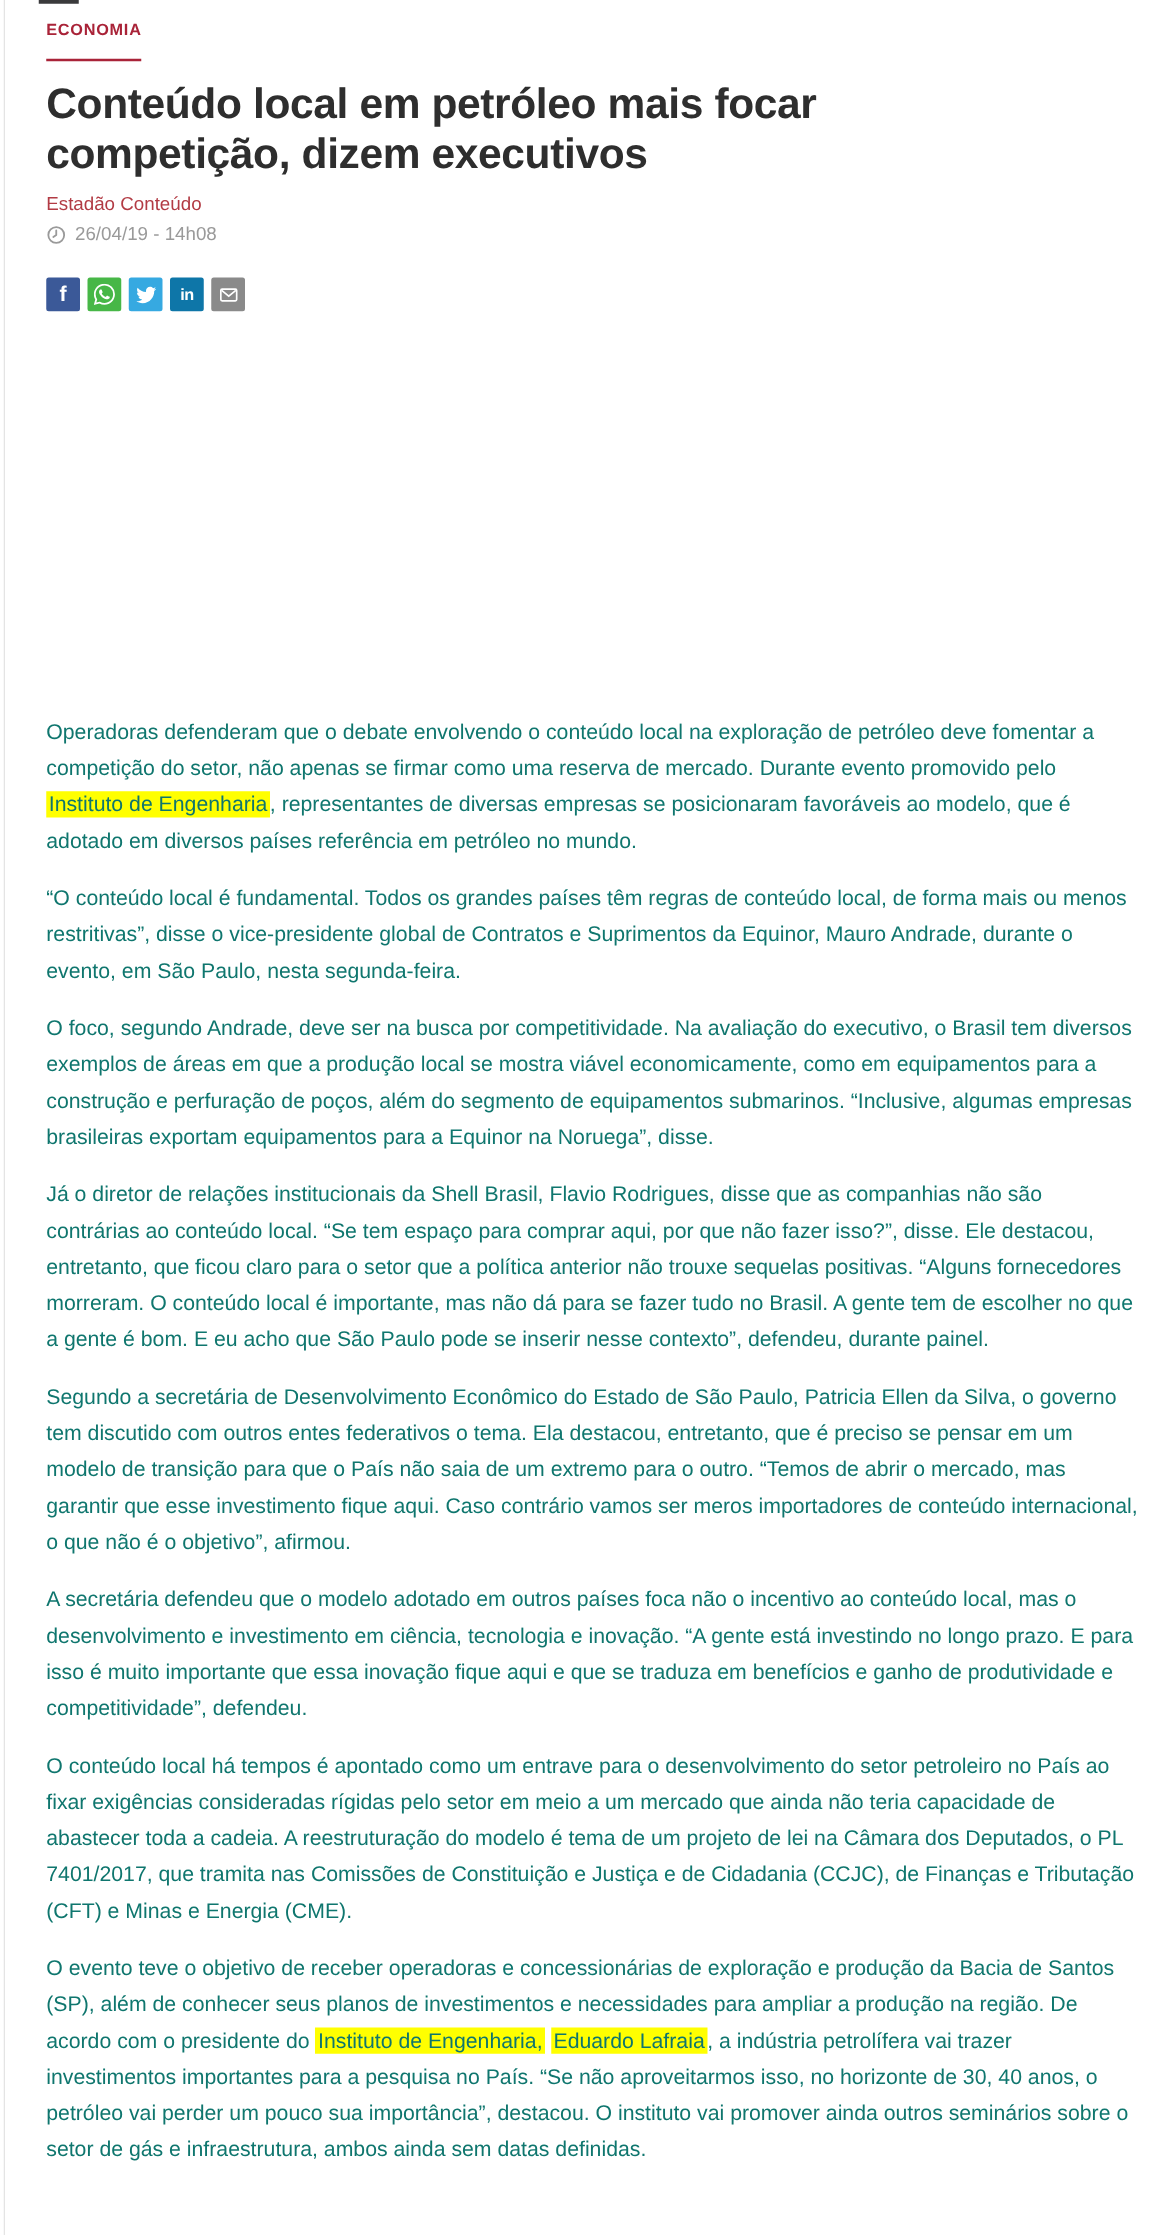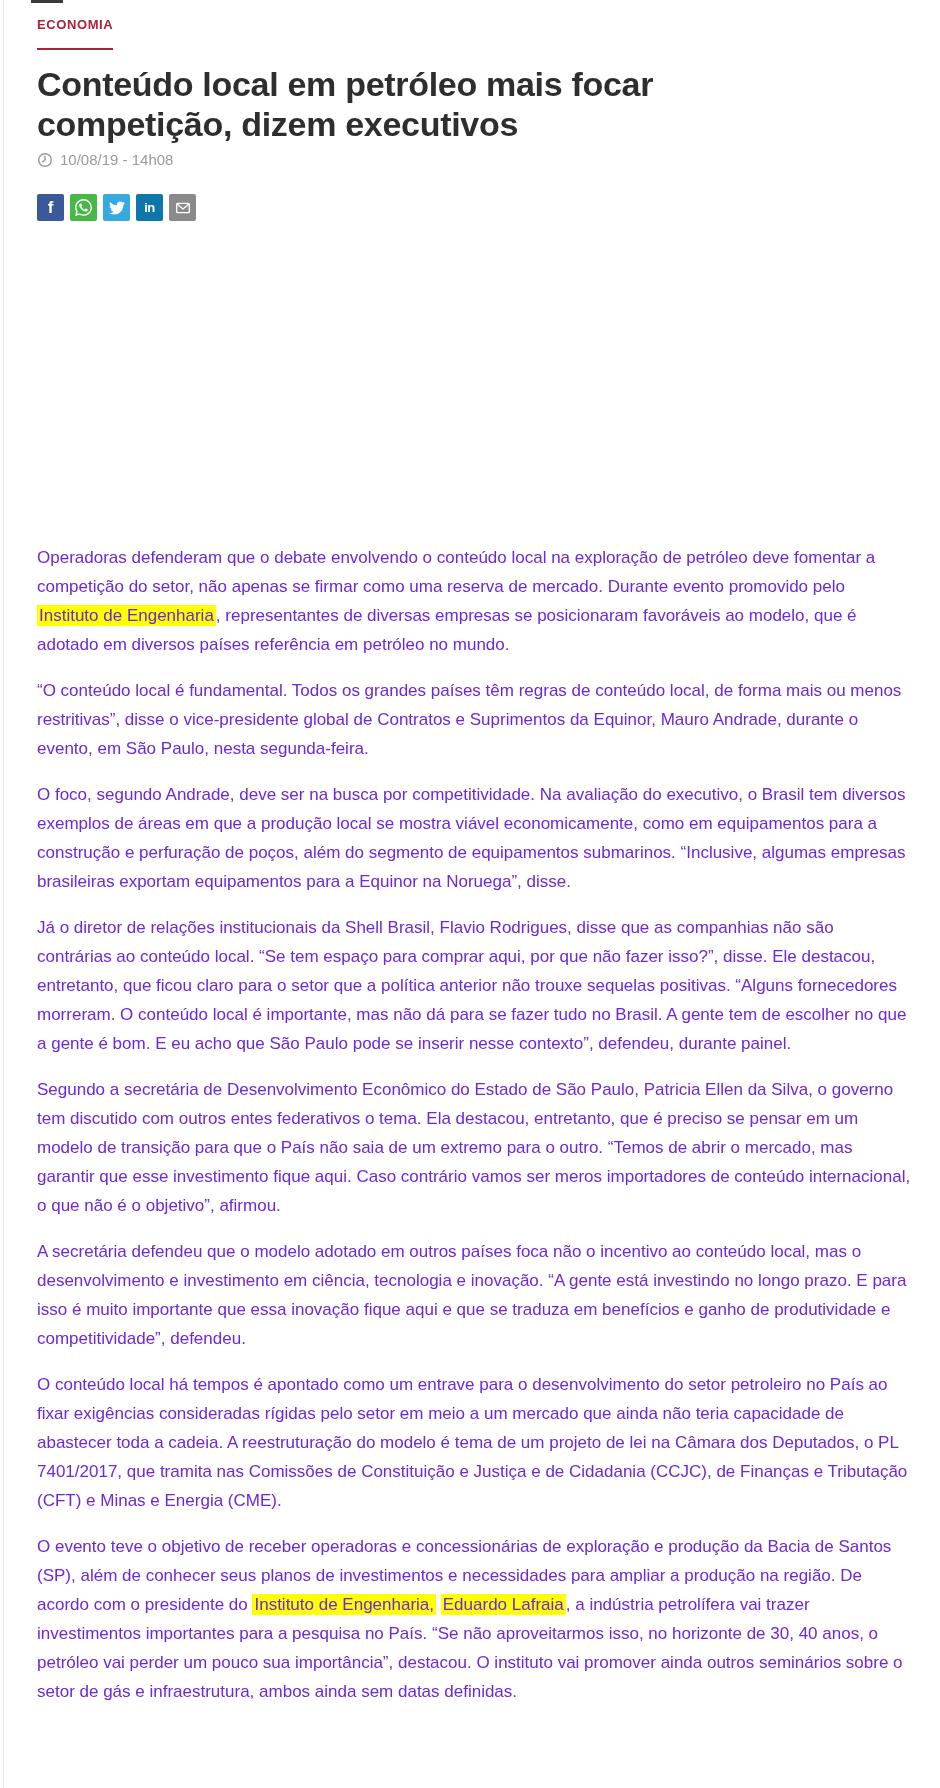--- a/index.html
+++ b/index.html
@@ -28,42 +28,43 @@
   .share-btn {
     width:27px; height:27px; border-radius:2px; display:flex; align-items:center;
     justify-content:center; color:#fff; text-decoration:none; cursor:pointer;
   }
   .fb-glyph { font-weight:bold; font-size:17px; line-height:1; }
   .in-glyph { font-weight:bold; font-size:13px; line-height:1; letter-spacing:-0.5px; }
 
   .image-placeholder { height:322px; }
 
   .article-body { max-width:878px; }
-  .para { margin:0 0 17px; font-size:17px; line-height:29px; color:#6d28d9; }
+  .para { margin:0 0 17px; font-size:17px; line-height:29px; color:#0f766e; }
   .hl { background:var(--hl); padding:1px 2px; cursor:pointer; }
 </style>
 </head>
 <body style="background: rgb(255, 255, 255);">
 
 <div class="page-edge"></div>
 <div class="header-remnant"></div>
 
 <div class="container">
 
   <a class="category">ECONOMIA</a>
 
   <h1 class="headline">Conteúdo local em petróleo mais focar competição, dizem executivos</h1>
 
+  <div class="byline">Estadão Conteúdo</div>
 
   <div class="dateline">
     <svg class="clock-icon" viewBox="0 0 24 24" fill="none" stroke="#9a9a9a" stroke-width="2.2">
       <circle cx="12" cy="12" r="9.5"></circle>
       <path d="M12 6.5 V12 L8.5 14.5" stroke-linecap="round" stroke-linejoin="round"></path>
     </svg>
-    <span>10/08/19 - 14h08</span>
+    <span>26/04/19 - 14h08</span>
   </div>
 
   <div class="share-row">
     <a class="share-btn" style="background: rgb(59, 89, 152);">
       <span class="fb-glyph">f</span>
     </a>
     <a class="share-btn" style="background: rgb(71, 183, 71);">
       <svg width="17" height="17" viewBox="0 0 24 24" fill="#ffffff">
         <path d="M17.472 14.382c-.297-.149-1.758-.867-2.03-.967-.273-.099-.471-.148-.67.15-.197.297-.767.966-.94 1.164-.173.199-.347.223-.644.075-.297-.15-1.255-.463-2.39-1.475-.883-.788-1.48-1.761-1.653-2.059-.173-.297-.018-.458.13-.606.134-.133.297-.347.446-.52.149-.174.198-.298.297-.497.1-.198.05-.371-.025-.52-.075-.149-.669-1.612-.916-2.207-.242-.579-.487-.5-.669-.51-.173-.008-.371-.01-.57-.01-.198 0-.52.074-.792.372-.272.297-1.04 1.016-1.04 2.479 0 1.462 1.065 2.875 1.213 3.074.149.198 2.096 3.2 5.077 4.487.709.306 1.262.489 1.694.625.712.227 1.36.195 1.871.118.571-.085 1.758-.719 2.006-1.413.248-.694.248-1.289.173-1.413-.074-.124-.272-.198-.57-.347m-5.421 7.403h-.004a9.87 9.87 0 01-5.031-1.378l-.361-.214-3.741.982.998-3.648-.235-.374a9.86 9.86 0 01-1.51-5.26c.001-5.45 4.436-9.884 9.888-9.884 2.64 0 5.122 1.03 6.988 2.898a9.825 9.825 0 012.893 6.994c-.003 5.45-4.437 9.884-9.885 9.884m8.413-18.297A11.815 11.815 0 0012.05 0C5.495 0 .16 5.335.157 11.892c0 2.096.547 4.142 1.588 5.945L.057 24l6.305-1.654a11.882 11.882 0 005.683 1.448h.005c6.554 0 11.89-5.335 11.893-11.893a11.821 11.821 0 00-3.48-8.413z"></path>
       </svg>

